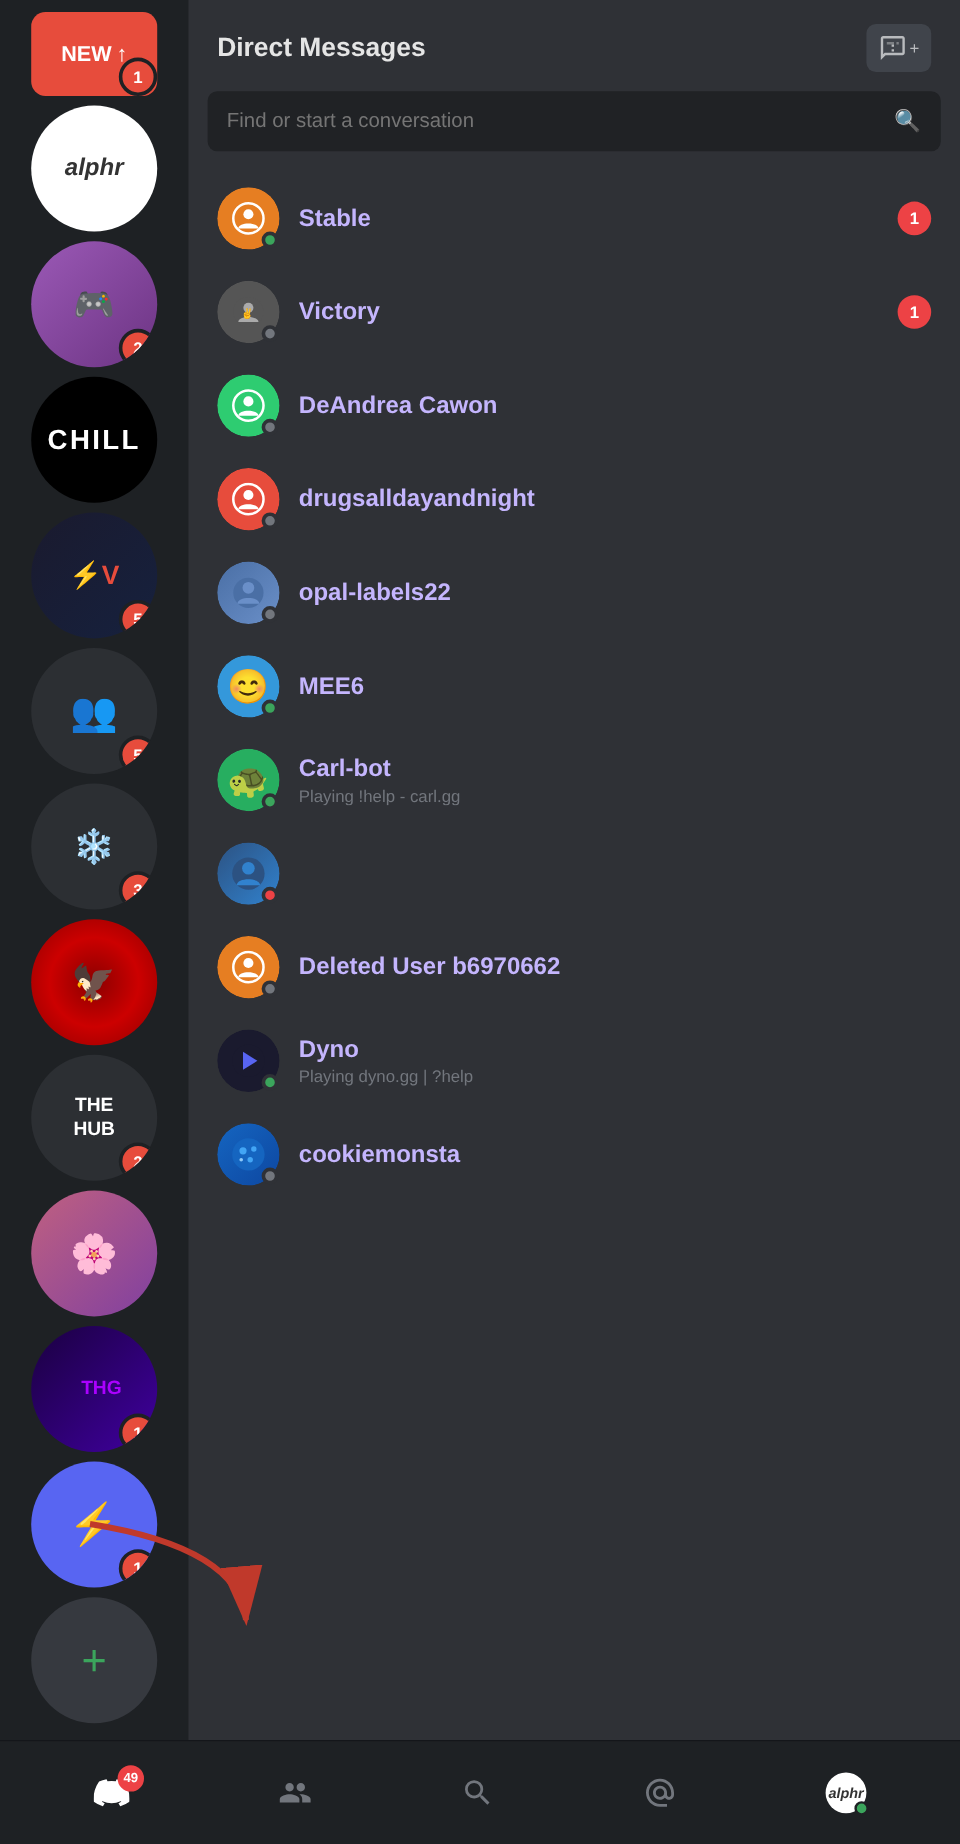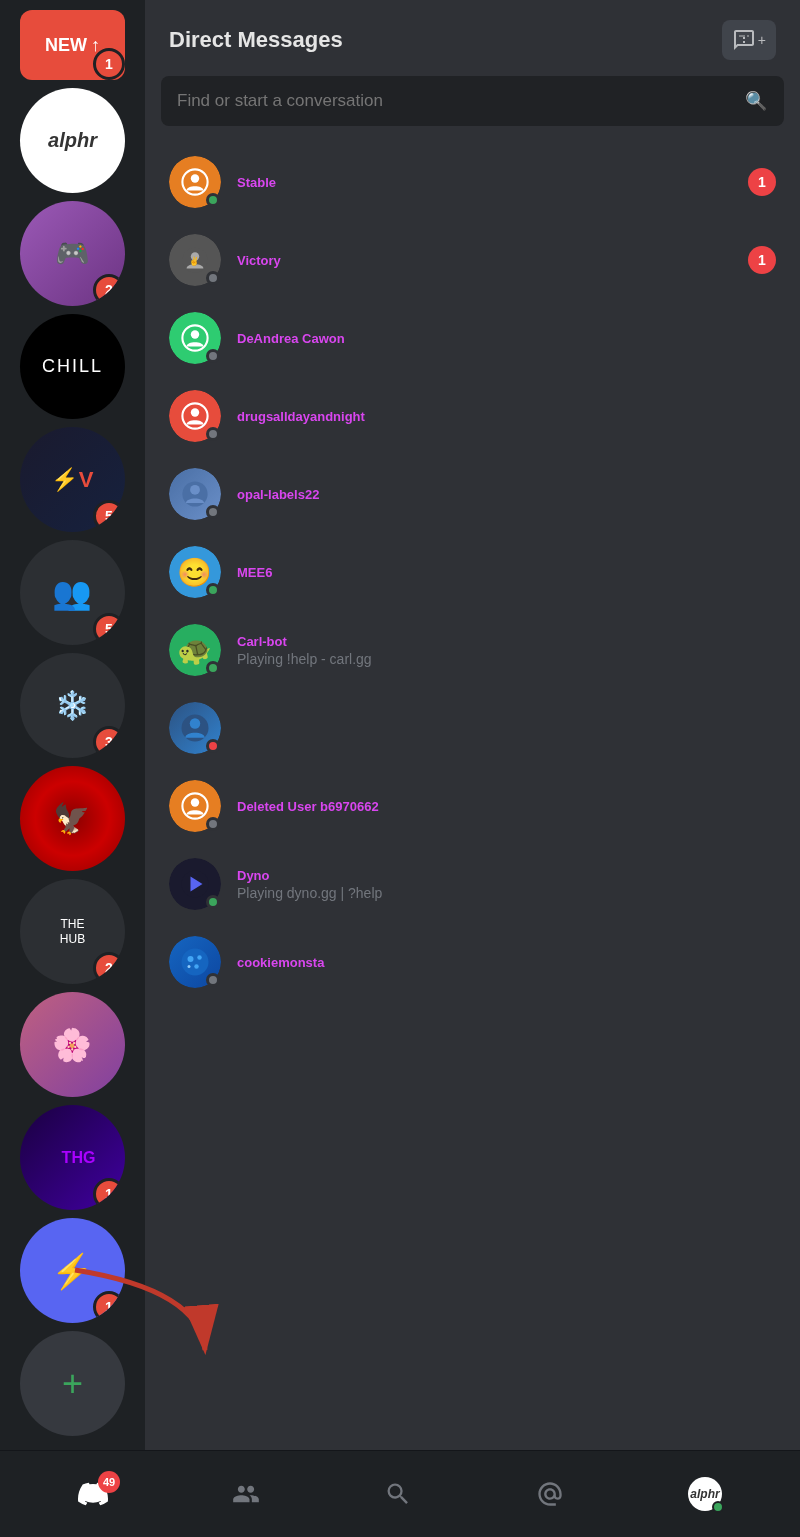--- a/index.html
+++ b/index.html
@@ -15,21 +15,21 @@
 
     
     .app-container {
       display: flex;
       flex: 1;
       height: 1450px;
     }
 
     
     .server-sidebar {
-      width: 145px;
+      width: 157px;
       background: #1e2124;
       display: flex;
       flex-direction: column;
       align-items: center;
       padding: 10px 0;
       gap: 8px;
       overflow: hidden;
     }
 
     .server-icon {
@@ -239,22 +239,22 @@
     .status-online { background: #3ba55c; }
     .status-offline { background: #72767d; }
     .status-dnd { background: #ed4245; }
 
     .dm-info {
       flex: 1;
       min-width: 0;
     }
 
     .dm-name {
-      color: #d946ef;
-      font-size: 13px;
+      color: #c4b5fd;
+      font-size: 20px;
       font-weight: 600;
       white-space: nowrap;
       overflow: hidden;
       text-overflow: ellipsis;
     }
 
     .dm-status-text {
       color: #72767d;
       font-size: 14px;
       margin-top: 2px;
@@ -486,21 +486,21 @@
     <div class="server-icon alphr-icon">
       <span style="font-style:italic;font-weight:900;font-size:20px;">alphr</span>
     </div>
 
     <div class="server-icon purple-server">
       <span style="color:white;font-size:28px;">🎮</span>
       <span class="server-badge">2</span>
     </div>
 
     <div class="server-icon chill-server">
-      <span style="font-size:18px;font-weight:400;letter-spacing:2px;color:white;">CHILL</span>
+      <span style="font-size:23px;font-weight:700;letter-spacing:2px;color:white;">CHILL</span>
     </div>
 
     <div class="server-icon na-server">
       <span style="color:#e74c3c;font-size:22px;font-weight:900;">⚡V</span>
       <span class="server-badge">5</span>
     </div>
 
     <div class="server-icon group-server">
       <span style="font-size:32px;">👥</span>
       <span class="server-badge">5</span>
@@ -509,21 +509,21 @@
     <div class="server-icon squad-server">
       <span style="font-size:28px;">❄️</span>
       <span class="server-badge">3</span>
     </div>
 
     <div class="server-icon red-server">
       <span style="font-size:30px;">🦅</span>
     </div>
 
     <div class="server-icon" style="background:#2c2f33;">
-      <span style="font-size:12px;font-weight:400;color:white;text-align:center;line-height:1.2;">THE<br>HUB</span>
+      <span style="font-size:16px;font-weight:700;color:white;text-align:center;line-height:1.2;">THE<br>HUB</span>
       <span class="server-badge">2</span>
     </div>
 
     <div class="server-icon" style="background:linear-gradient(135deg,#c06080,#8040a0);">
       <span style="font-size:32px;">🌸</span>
     </div>
 
     <div class="server-icon" style="background:linear-gradient(135deg,#1a0040,#4000a0);">
       <span style="font-size:16px;font-weight:900;color:#a0f;text-align:center;margin-left:12px;">THG</span>
       <span class="server-badge">1</span>

